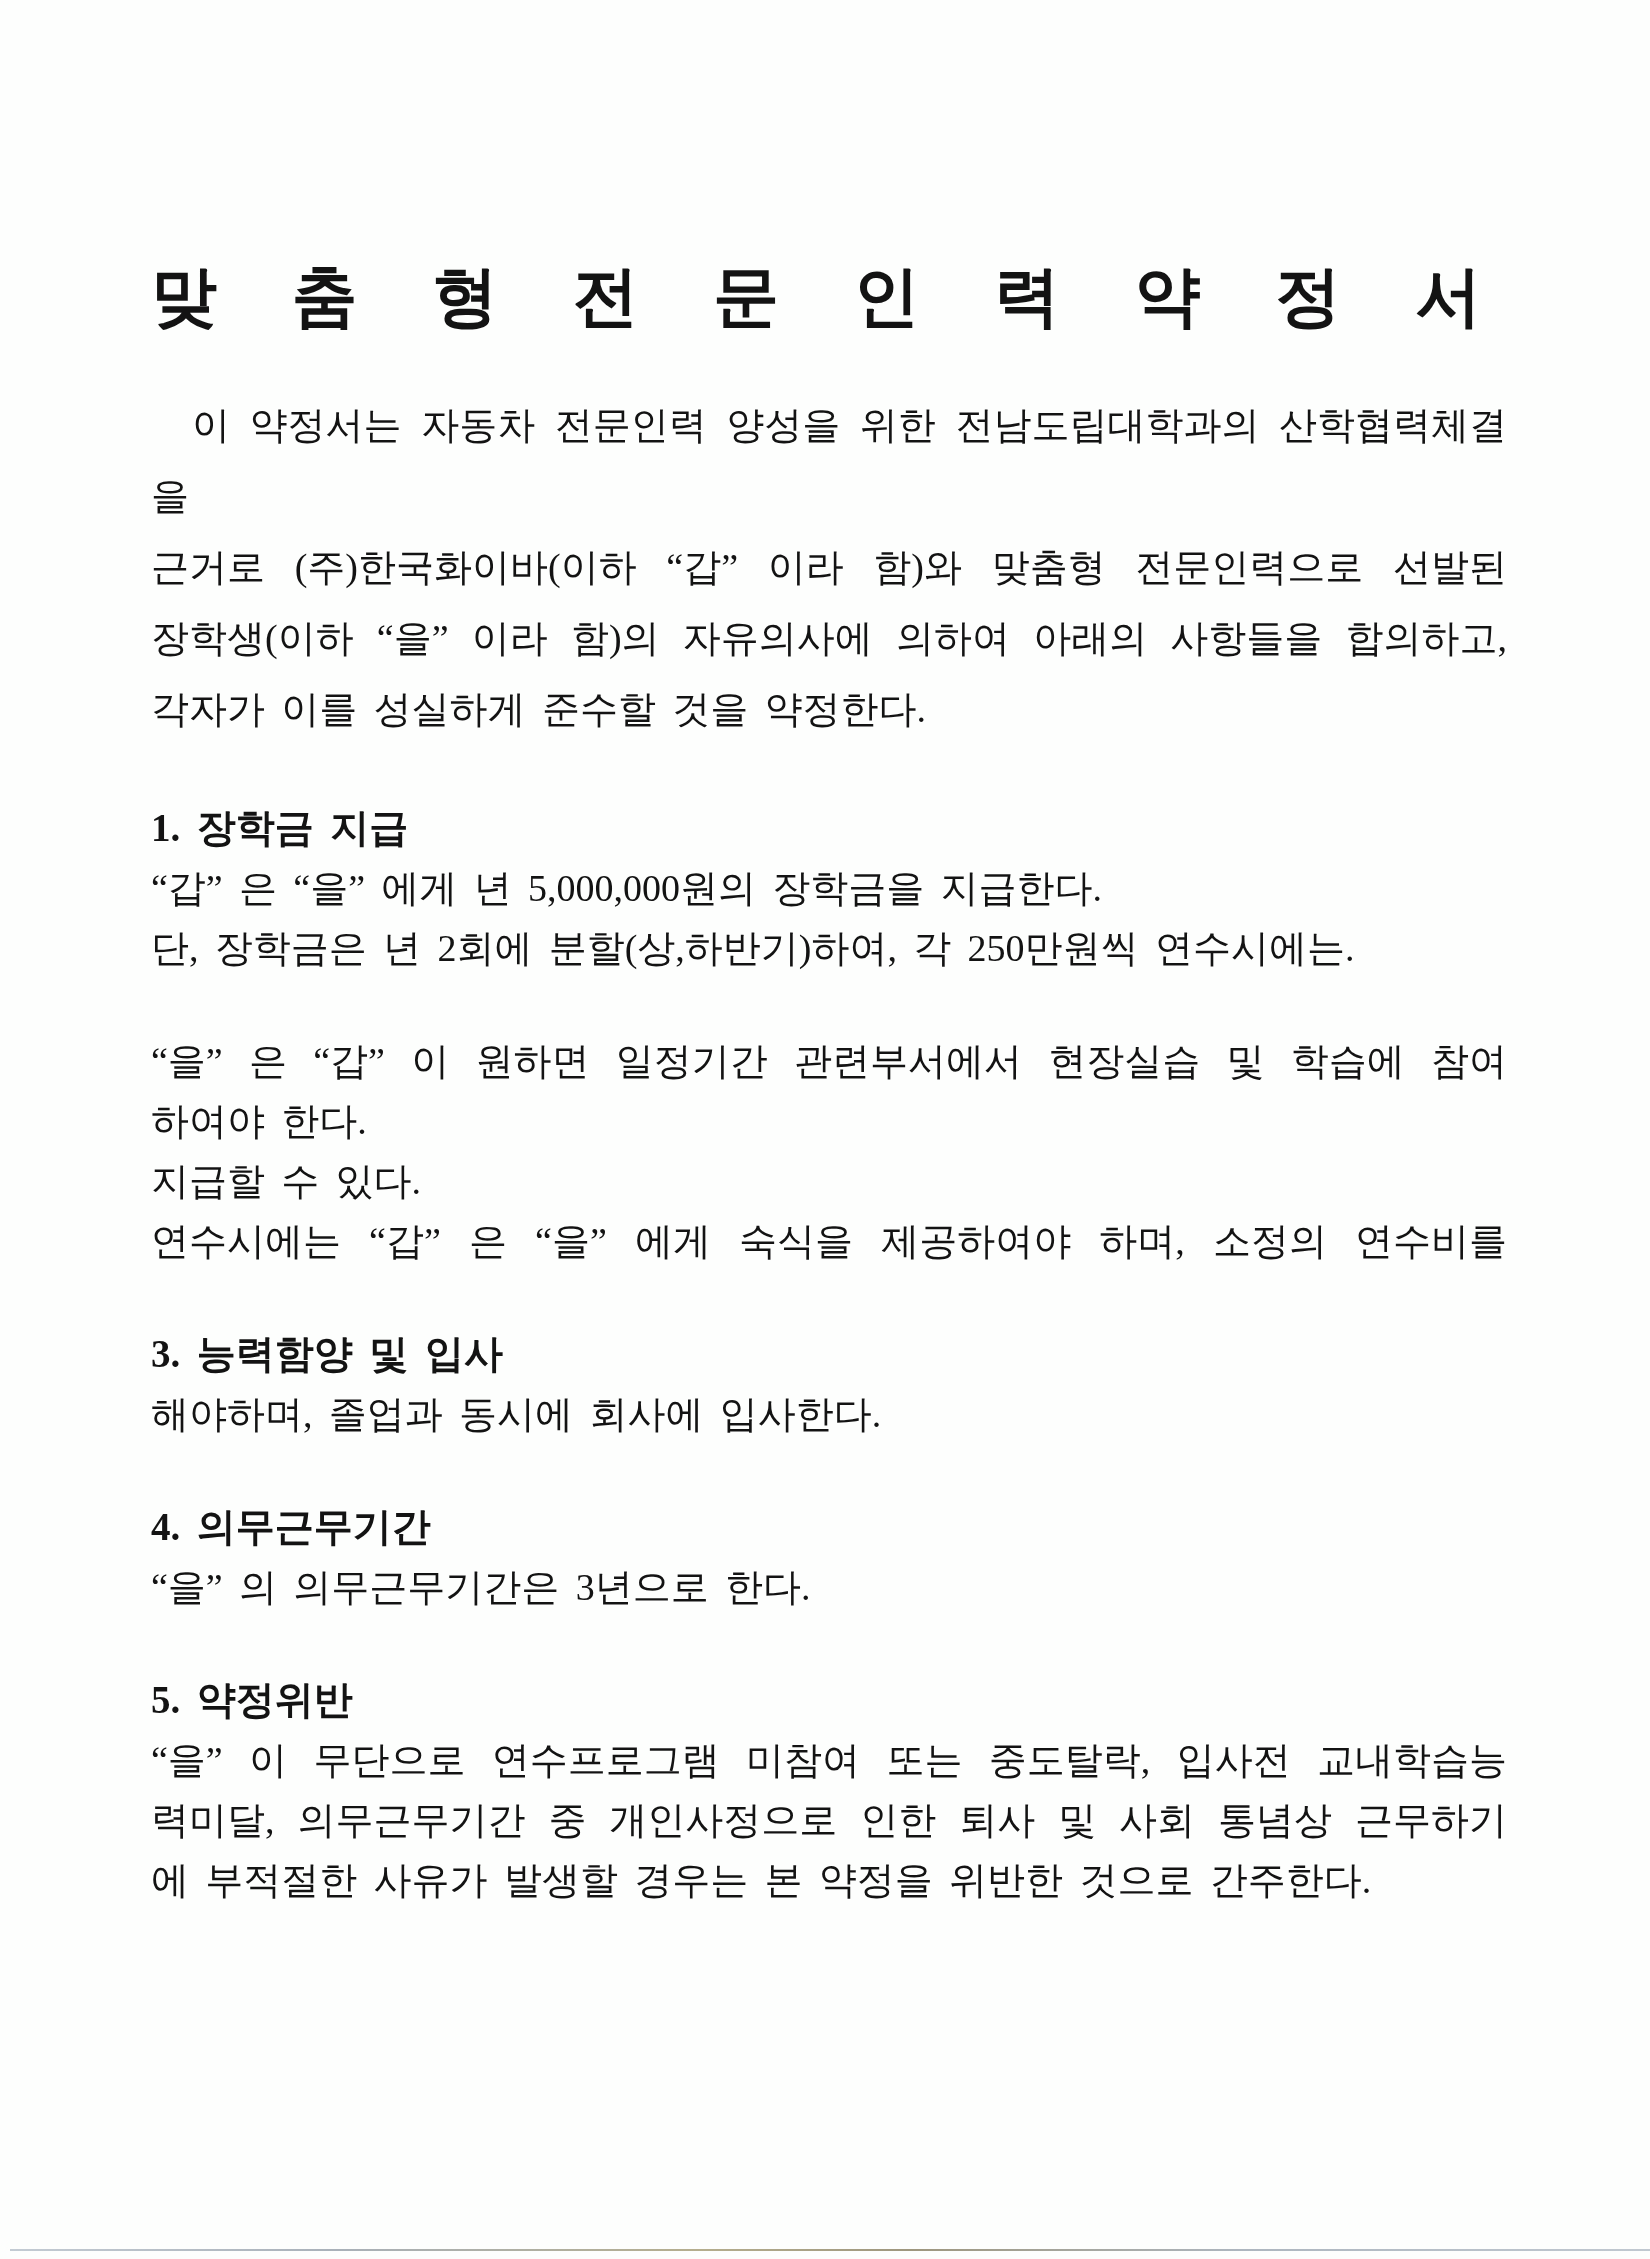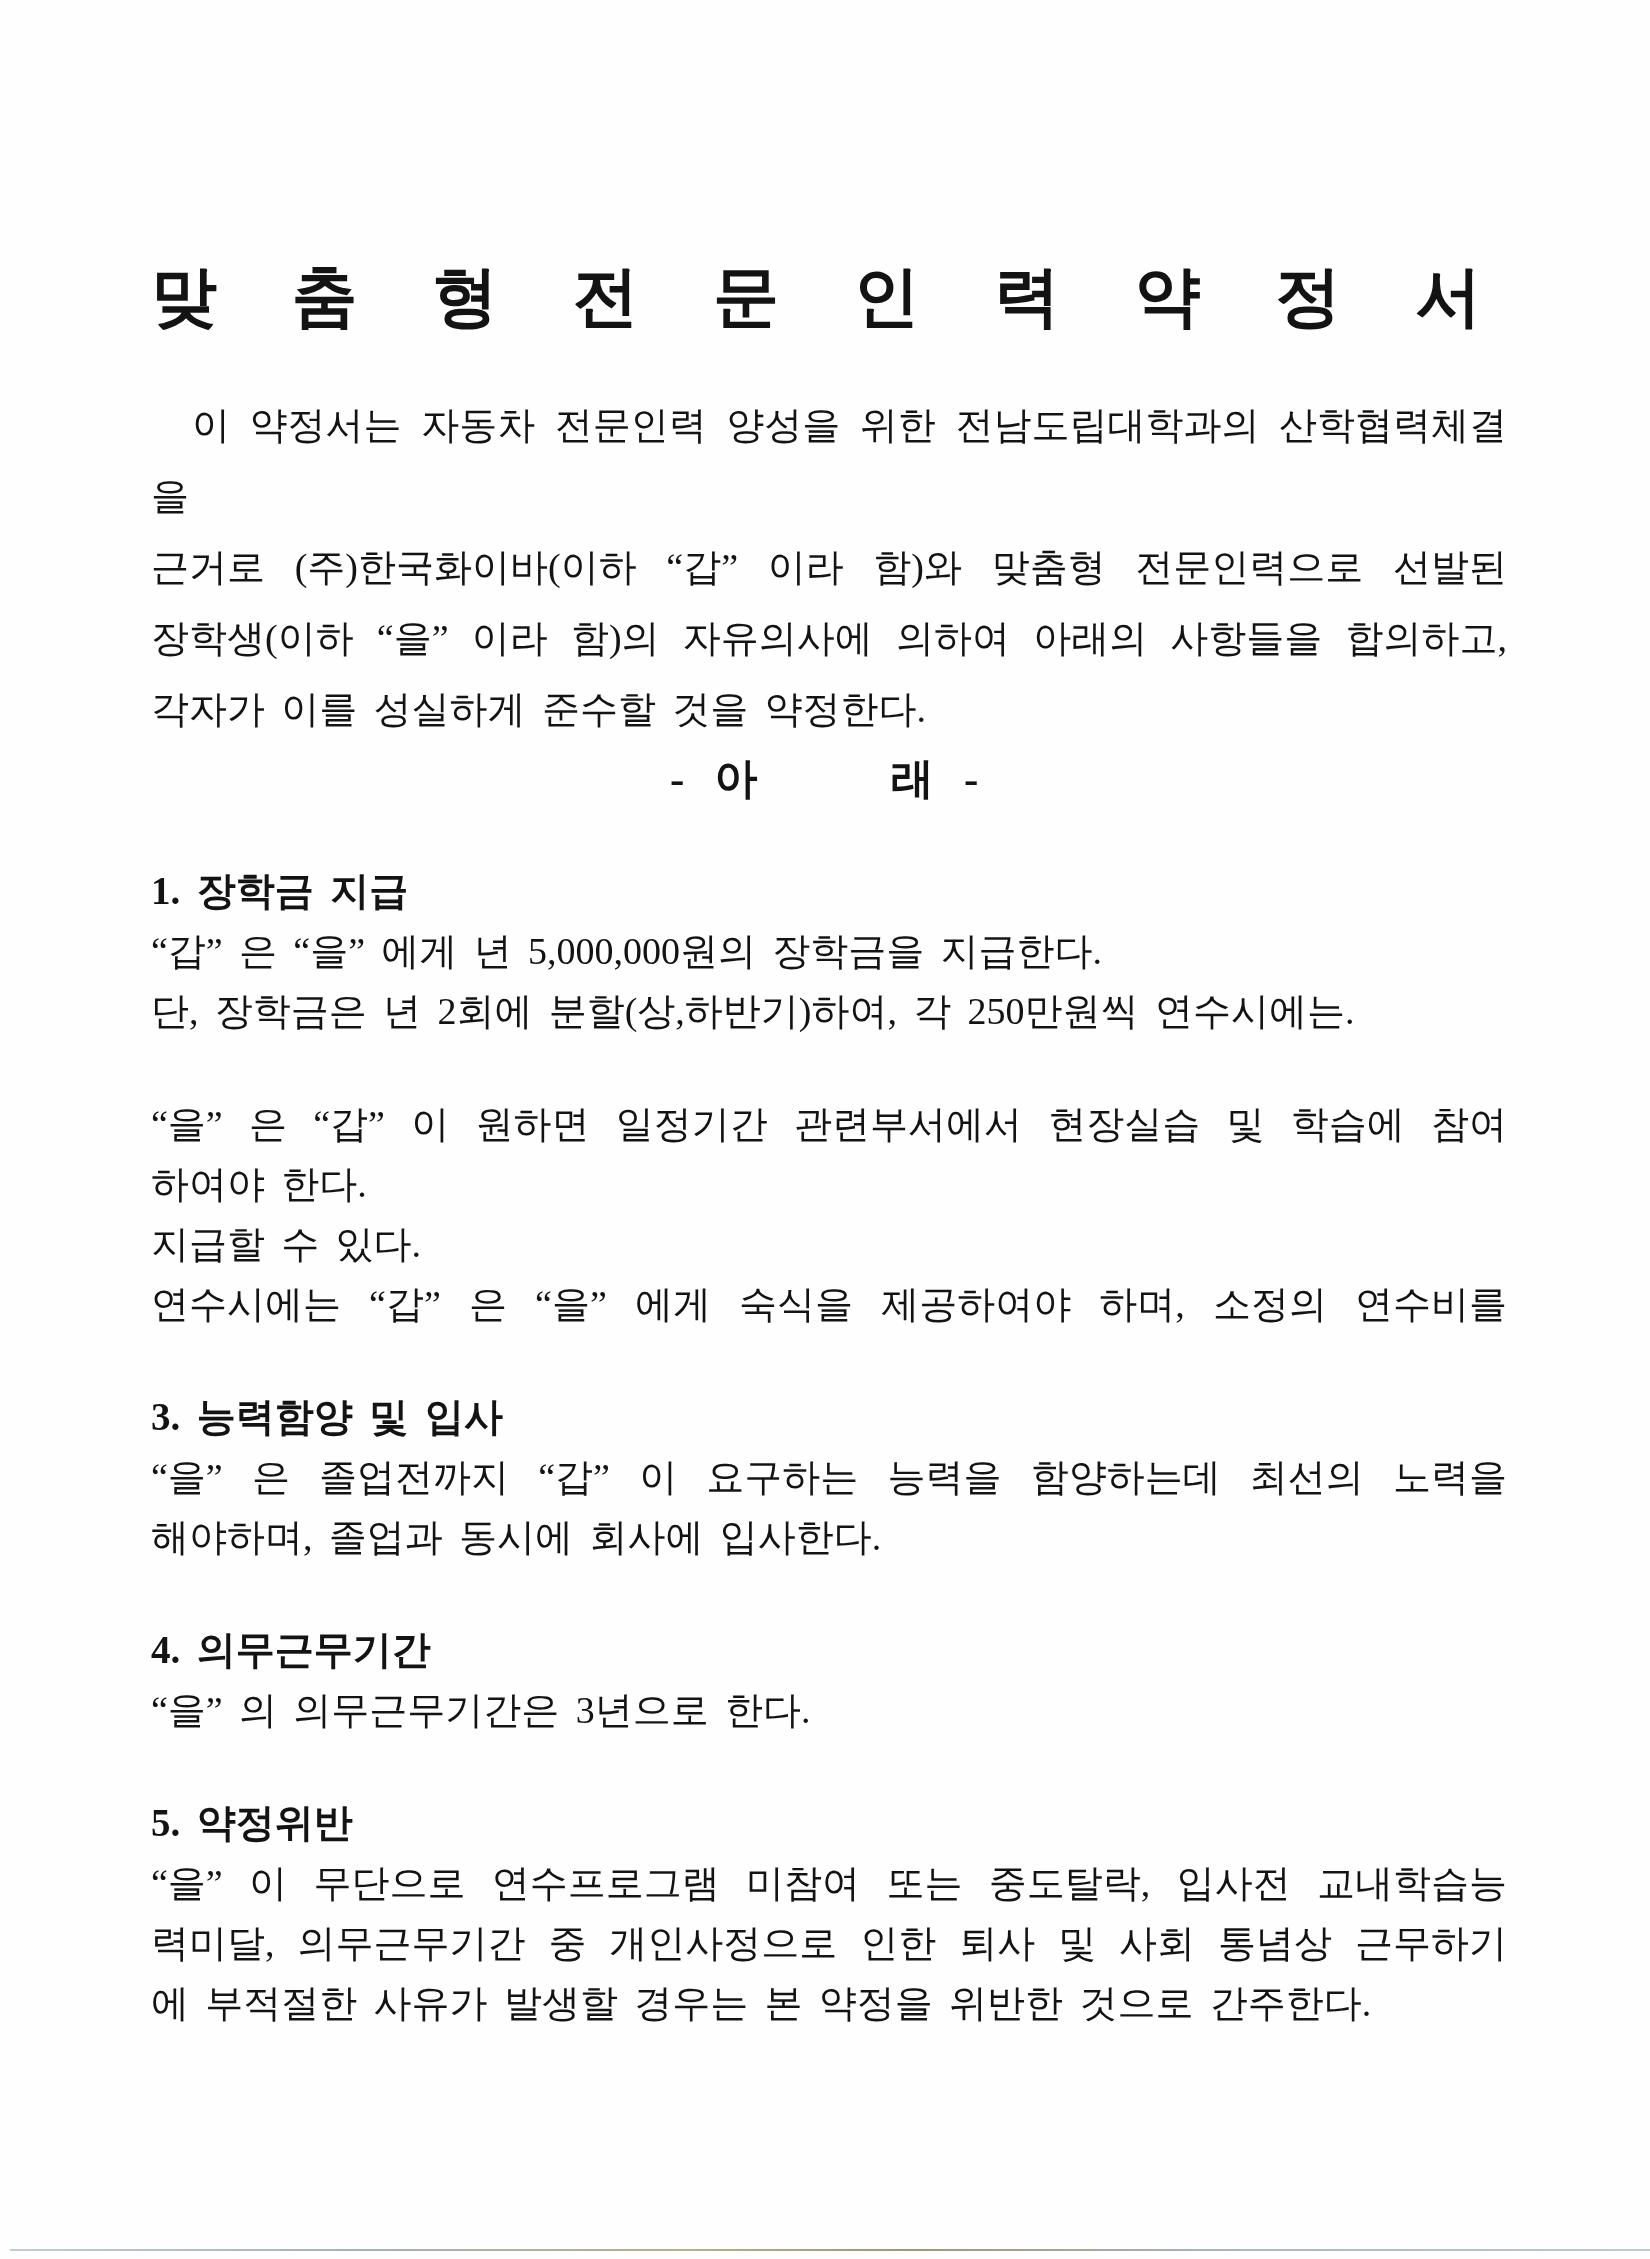--- a/index.html
+++ b/index.html
@@ -80,21 +80,20 @@
 
     <h1 class="doc-title">맞 춤 형 전 문 인 력 약 정 서</h1>
 
     <div class="intro">
       <span class="line indent fill">이 약정서는 자동차 전문인력 양성을 위한 전남도립대학과의 산학협력체결을</span>
       <span class="line fill">근거로  (주)한국화이바(이하 “갑” 이라  함)와  맞춤형  전문인력으로  선발된</span>
       <span class="line fill">장학생(이하 “을” 이라 함)의 자유의사에 의하여 아래의 사항들을 합의하고,</span>
       <span class="line">각자가 이를 성실하게 준수할 것을 약정한다.</span>
     </div>
 
-    <div class="divider">- 아      래 -</div>
 
     <div class="section">
       <div class="heading">1. 장학금 지급</div>
       <div class="body-lines">
         <span class="line">“갑” 은  “을” 에게 년 5,000,000원의 장학금을 지급한다.</span>
         <span class="line">단, 장학금은 년 2회에 분할(상,하반기)하여, 각 250만원씩 연수시에는.</span>
       </div>
     </div>
 
     <div class="section">
@@ -102,21 +101,20 @@
         <span class="line fill">“을” 은  “갑” 이 원하면 일정기간 관련부서에서 현장실습 및 학습에 참여</span>
         <span class="line">하여야 한다.</span>
         <span class="line">지급할 수 있다.</span>
         <span class="line fill">연수시에는  “갑” 은  “을” 에게 숙식을 제공하여야 하며, 소정의 연수비를</span>
       </div>
     </div>
 
     <div class="section">
       <div class="heading">3. 능력함양 및 입사</div>
       <div class="body-lines">
-        <span class="line fill">“을” 은 졸업전까지  “갑” 이 요구하는 능력을 함양하는데 최선의 노력을</span>
         <span class="line">해야하며, 졸업과 동시에 회사에 입사한다.</span>
       </div>
     </div>
 
     <div class="section">
       <div class="heading">4. 의무근무기간</div>
       <div class="body-lines">
         <span class="line">“을” 의 의무근무기간은 3년으로 한다.</span>
       </div>
     </div>

